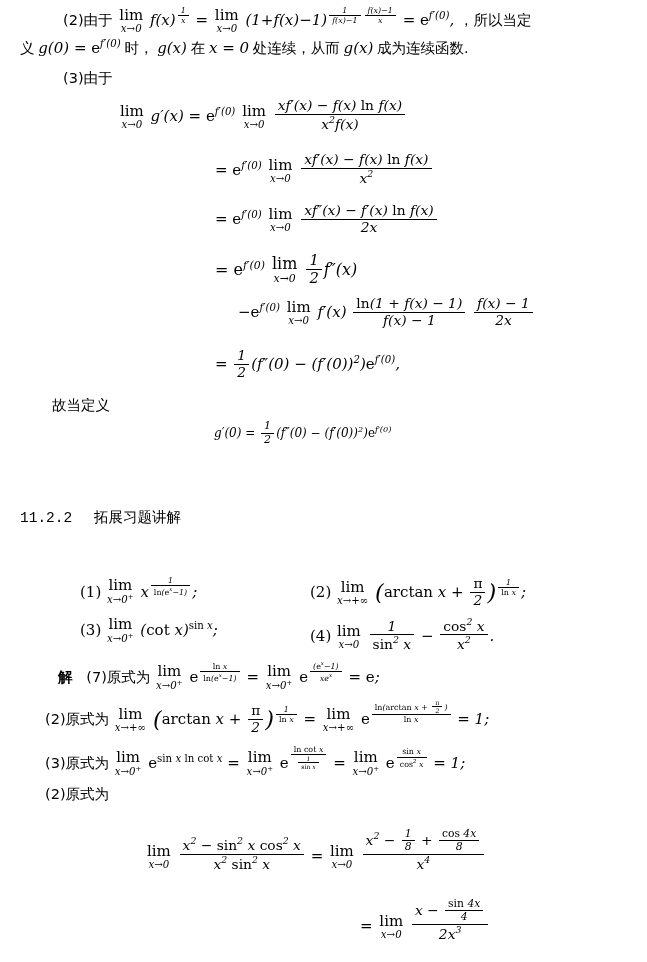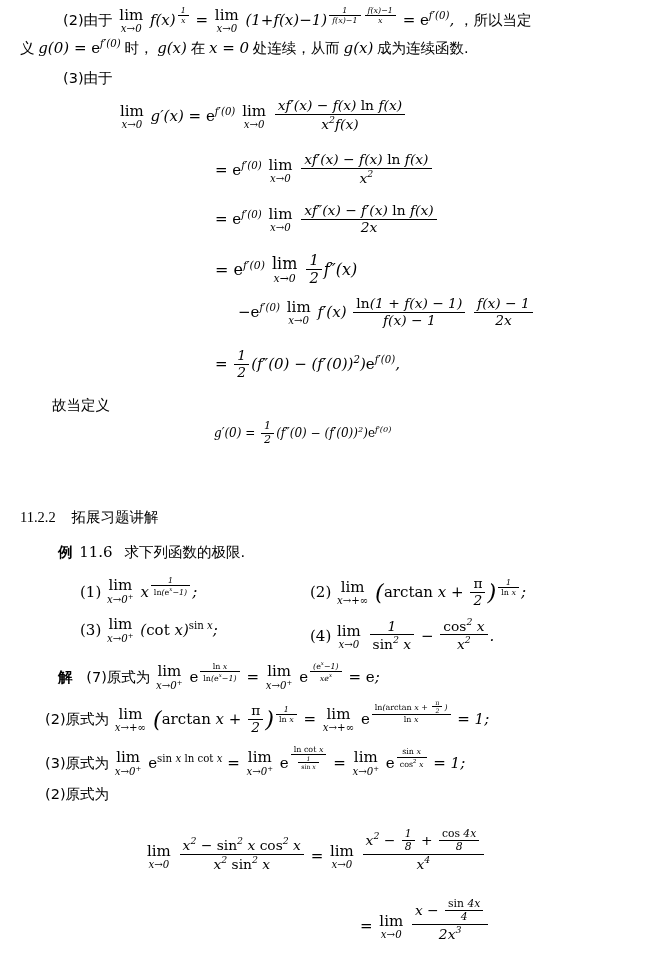--- a/index.html
+++ b/index.html
@@ -168,29 +168,24 @@
   </div>
 
   <div class="line" style="left:214px; top:420px;">
     <span class="math" style="font-size:12px;">
       <span class="it">g</span>′(0) = <span class="frac"><span class="nu">1</span><span class="de">2</span></span>(<span class="it">f</span>″(0) − (<span class="it">f</span>′(0))<sup class="e">2</sup>)<span class="up">e</span><sup class="e"><span class="it">f</span>′(0)</sup>
     </span>
   </div>
 
 
   <div class="line" style="left:20px; top:508px;">
-    <span class="cn" style="font-family:Liberation Serif, serif;">11.2.2</span>
-    <span class="cn" style="margin-left:12px;">拓展习题讲解</span>
-  </div>
-
-  <div class="line" style="left:58px; top:543px;">
-    <span class="cn" style="font-weight:bold;">例</span>
-    <span class="math" style="font-style:normal; font-size:15px; margin-left:3px;">11.6</span>
-    <span class="cn" style="margin-left:8px;">求下列函数的极限.</span>
-  </div>
+    <span class="cn" style="font-family:Liberation Mono, monospace;">11.2.2</span>
+    <span class="cn" style="margin-left:18px;">拓展习题讲解</span>
+  </div>
+
 
   <div class="line" style="left:80px; top:576px;">
     <span class="math" style="font-style:normal;">(1)</span>
     <span class="math" style="font-size:15px;">
       <span class="lim"><span class="op">lim</span><span class="sub"><span class="it">x</span>→0<sup class="e">+</sup></span></span>
       <span class="it">x</span><sup class="e"><span class="frac sm"><span class="nu">1</span><span class="de"><span class="rm">ln</span>(<span class="up">e</span><sup class="e"><span class="it">x</span></sup>−1)</span></span></sup>;
     </span>
   </div>
 
   <div class="line" style="left:310px; top:576px;">

